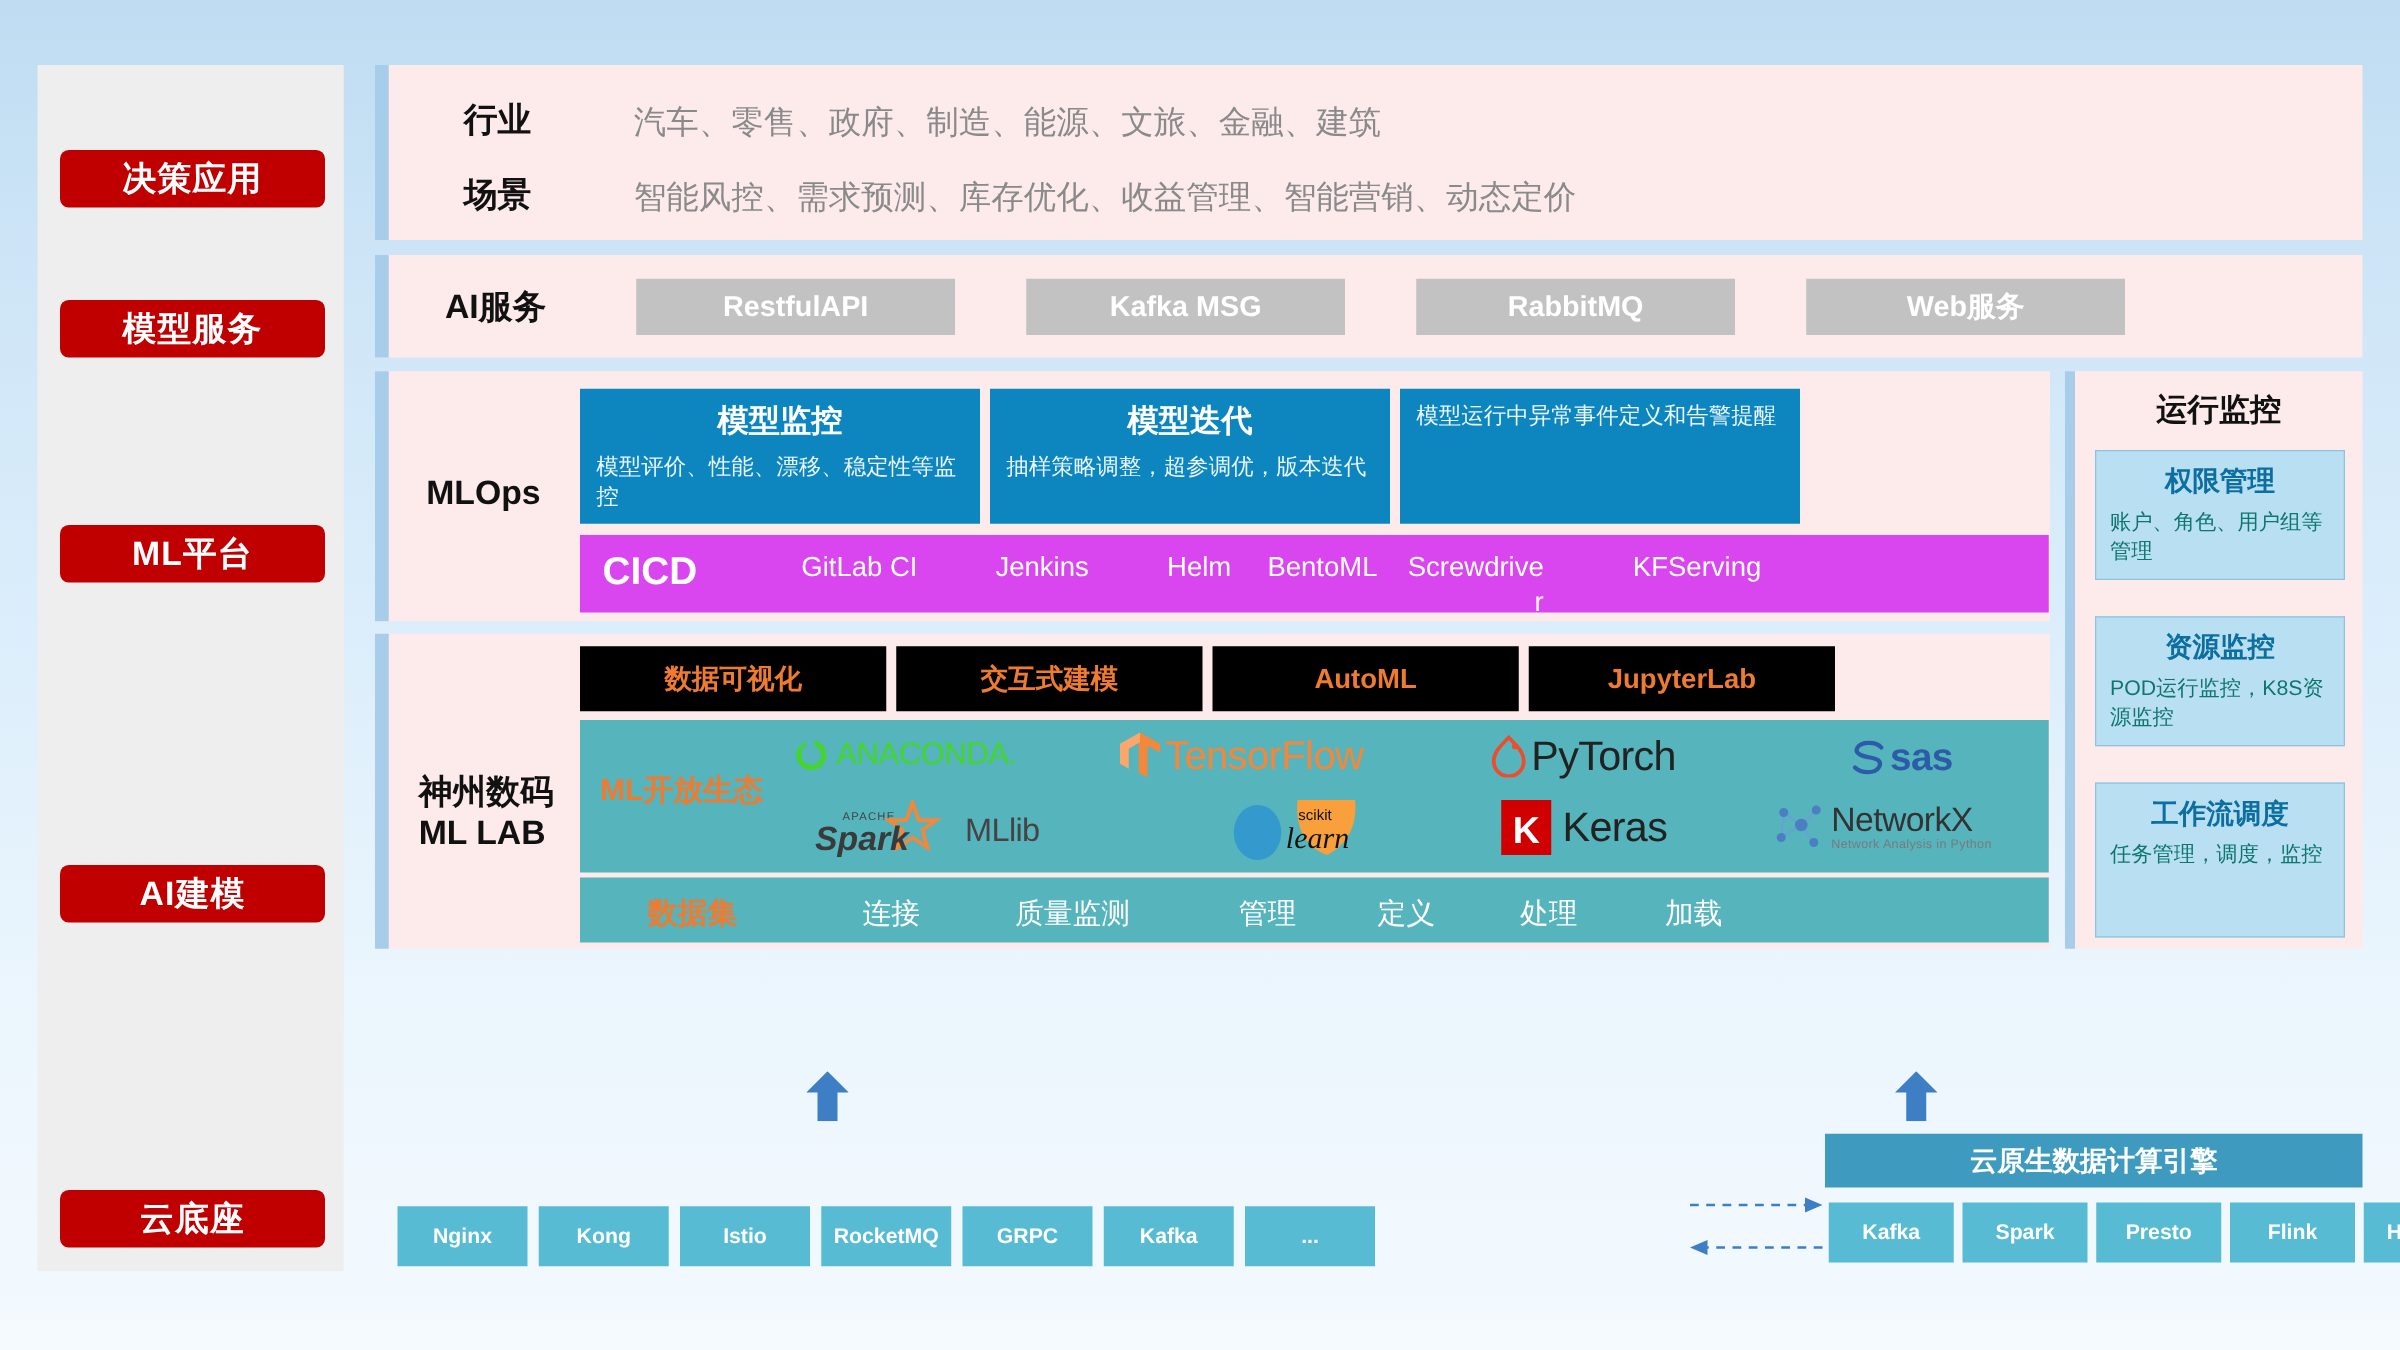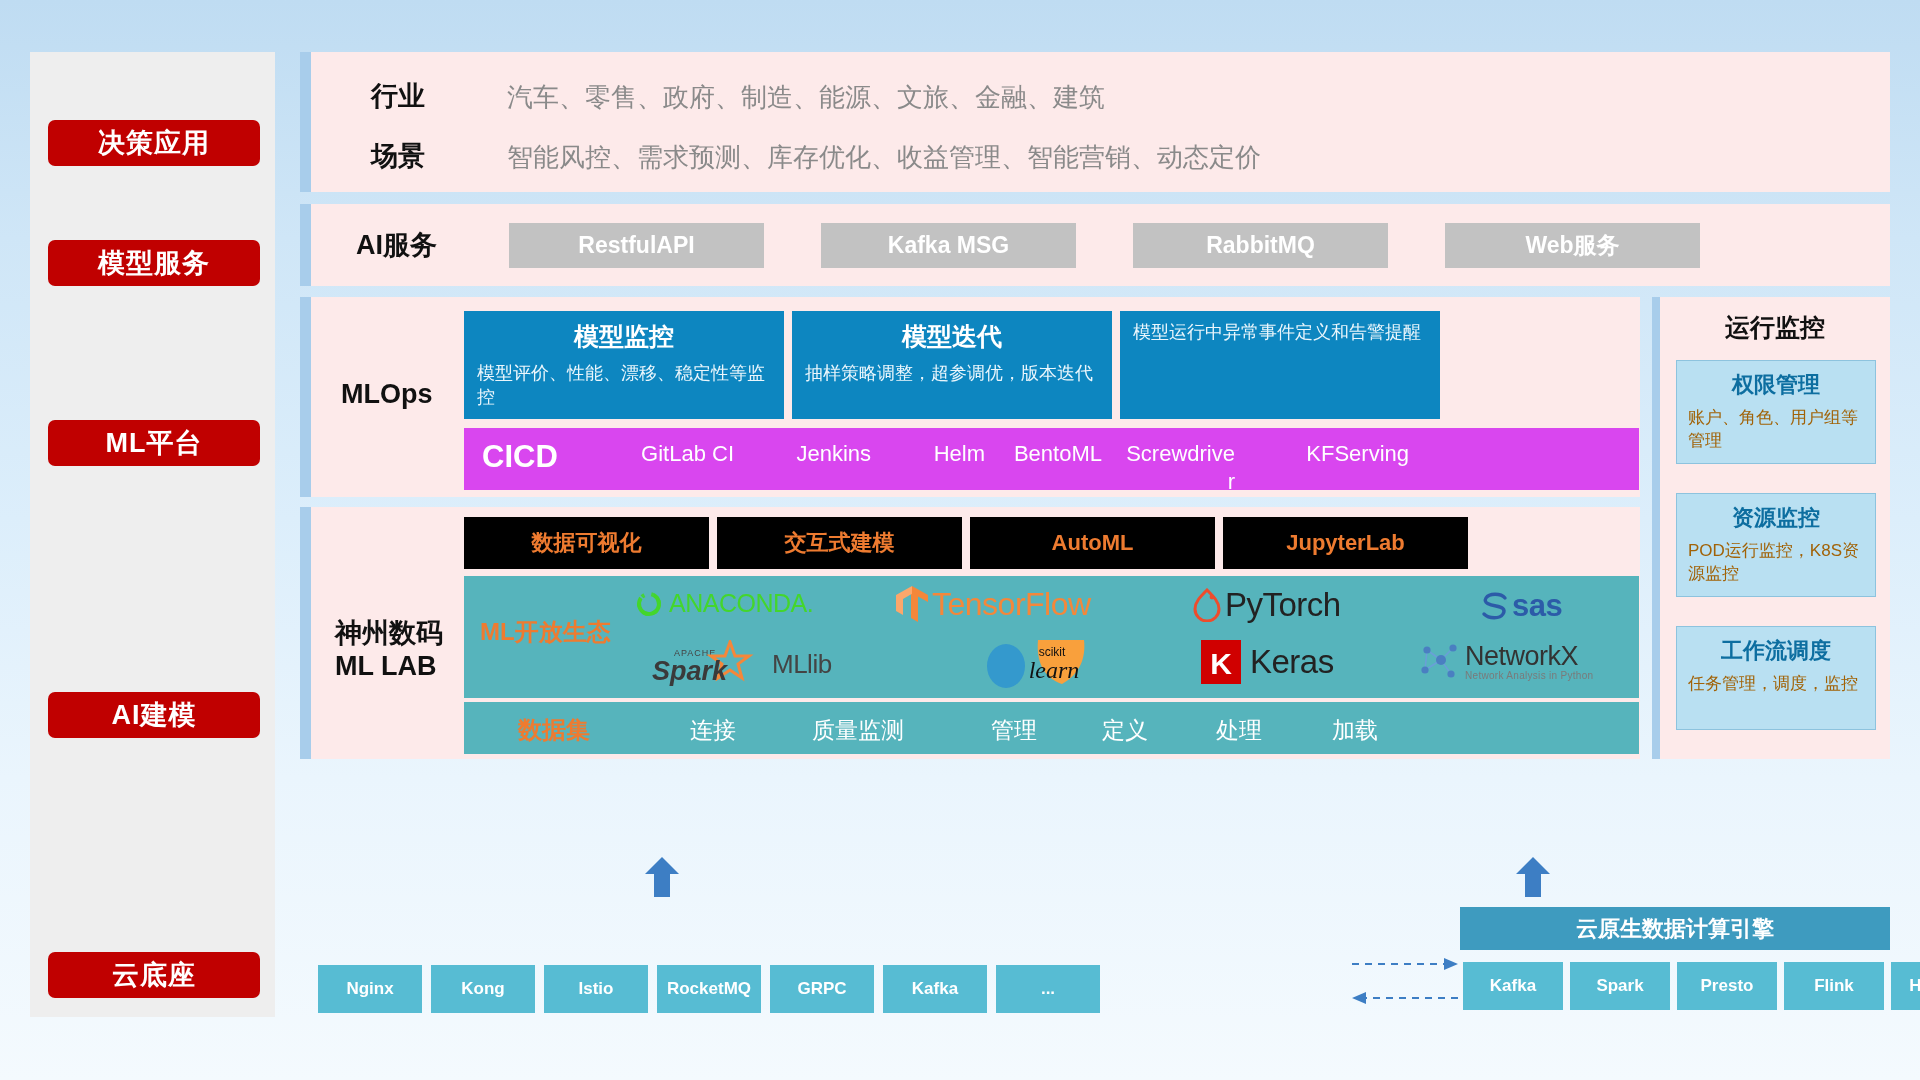--- a/index.html
+++ b/index.html
@@ -116,21 +116,21 @@
   }
   .mon-card {
     position: absolute; left: 16px; width: 200px;
     background: #b9e0f2; border: 1px solid #8dc3de;
   }
   .mon-card .mt {
     text-align: center; color: #0d6ea0; font-weight: bold;
     font-size: 22px; margin: 9px 0 7px;
   }
   .mon-card .md {
-    color: #a16207; font-size: 17px; line-height: 1.35;
+    color: #0f766e; font-size: 17px; line-height: 1.35;
     padding: 0 11px 10px;
   }
 
   
   .cloud-header {
     position: absolute; height: 43px; background: #3e9bbf;
     color: #fff; font-size: 22px; font-weight: bold;
     display: flex; align-items: center; justify-content: center;
   }
   .cloud-chip {
@@ -310,21 +310,21 @@
     <div id="mon-title">运行监控</div>
 
     <div class="mon-card" style="top:63px; height:104px;">
       <div class="mt">权限管理</div>
       <div class="md">账户、角色、用户组等管理</div>
     </div>
     <div class="mon-card" style="top:196px; height:104px;">
       <div class="mt">资源监控</div>
       <div class="md">POD运行监控，K8S资源监控</div>
     </div>
-    <div class="mon-card" style="top:329px; height:104px;">
+    <div class="mon-card" style="top:329px; height:124px;">
       <div class="mt">工作流调度</div>
       <div class="md">任务管理，调度，监控</div>
     </div>
   </div>
 
   <svg class="up-arrow" style="left:345px; top:805px;" viewBox="0 0 34 40">
     <polygon points="17,0 34,17 25,17 25,40 9,40 9,17 0,17" fill="#3d7ec4"></polygon>
   </svg>
   <svg class="up-arrow" style="left:1216px; top:805px;" viewBox="0 0 34 40">
     <polygon points="17,0 34,17 25,17 25,40 9,40 9,17 0,17" fill="#3d7ec4"></polygon>

